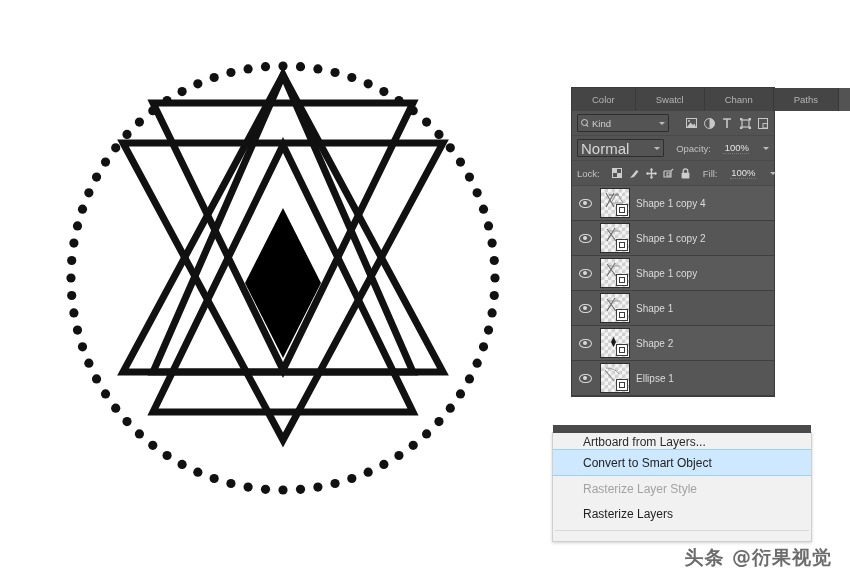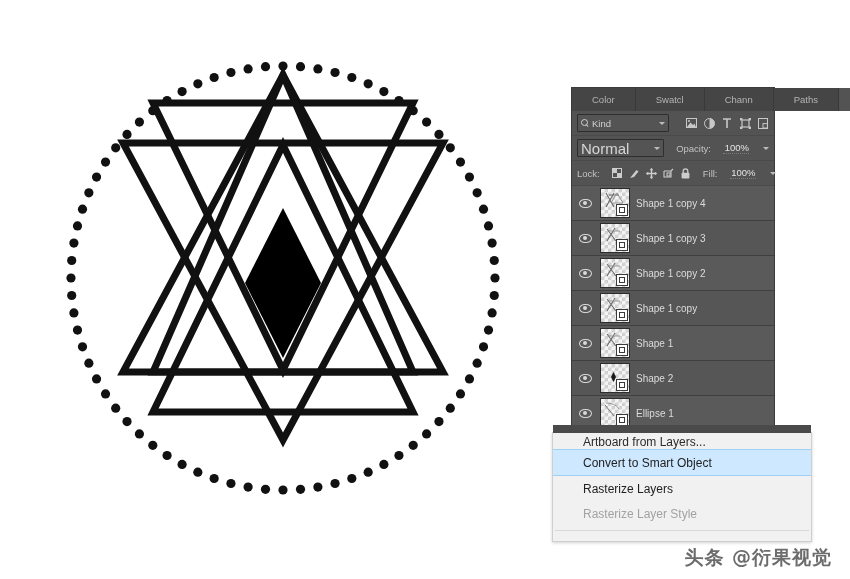--- a/index.html
+++ b/index.html
@@ -553,36 +553,20 @@
             <span class="eye-pupil"></span>
           </span>
         </div>
         <div class="thumb">
           <svg width="28" height="28" viewBox="0 0 28 28">
             <path d="M6 5 L15 17 M14 4 L6 17" stroke="#6a6a6a" stroke-width="1.1" fill="none"></path>
             <path d="M8 7 L19 7" stroke="#8f8f8f" stroke-width="0.9"></path>
           </svg>
           <span class="thumb-mask"></span>
         </div>
-        <span class="layer-name">Shape 1 copy 3</span>
-      </div>
-      <div class="layer-row">
-        <div class="eye-cell">
-          <span class="eye">
-            <span class="eye-outer"></span>
-            <span class="eye-pupil"></span>
-          </span>
-        </div>
-        <div class="thumb">
-          <svg width="28" height="28" viewBox="0 0 28 28">
-            <path d="M6 5 L15 17 M14 4 L6 17" stroke="#6a6a6a" stroke-width="1.1" fill="none"></path>
-            <path d="M8 7 L19 7" stroke="#8f8f8f" stroke-width="0.9"></path>
-          </svg>
-          <span class="thumb-mask"></span>
-        </div>
         <span class="layer-name">Shape 1 copy 2</span>
       </div>
       <div class="layer-row">
         <div class="eye-cell">
           <span class="eye">
             <span class="eye-outer"></span>
             <span class="eye-pupil"></span>
           </span>
         </div>
         <div class="thumb">
@@ -645,22 +629,22 @@
 </div>
 
 <div id="context-menu">
   <div class="ctx-top-shade"></div>
   <div class="ctx-item clipped">
     <span>Artboard from Layers...</span>
   </div>
   <div class="ctx-item highlight">
     <span>Convert to Smart Object</span>
   </div>
+  <div class="ctx-item disabled">
+    <span>Rasterize Layer Style</span>
+  </div>
   <div class="ctx-item">
     <span>Rasterize Layers</span>
   </div>
-  <div class="ctx-item disabled">
-    <span>Rasterize Layer Style</span>
-  </div>
   <div class="ctx-sep"></div>
 </div>
 
 <div id="watermark">头条 @衍果视觉</div>
 
 </body></html>

